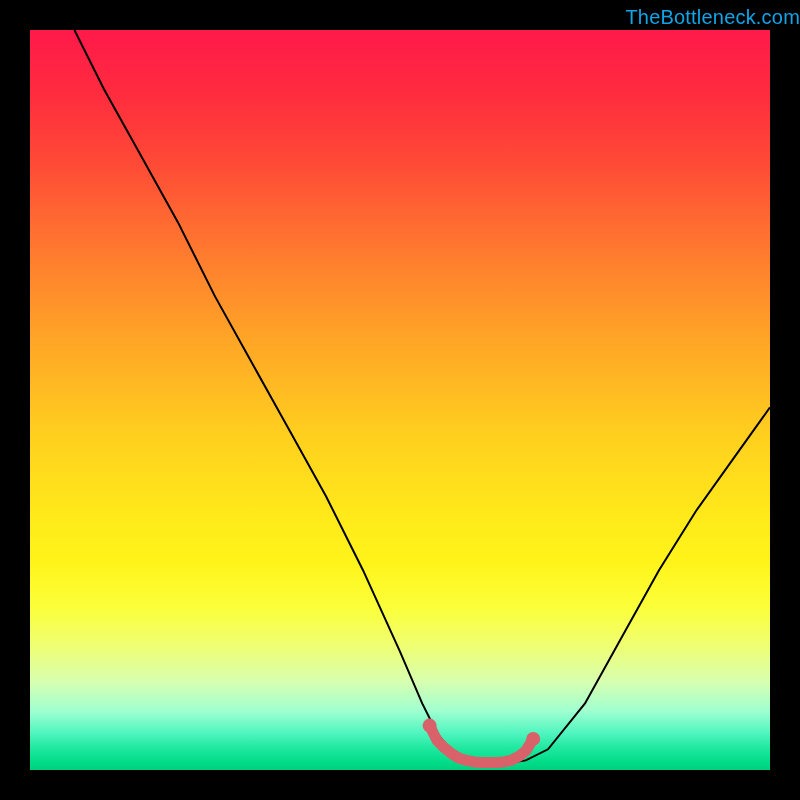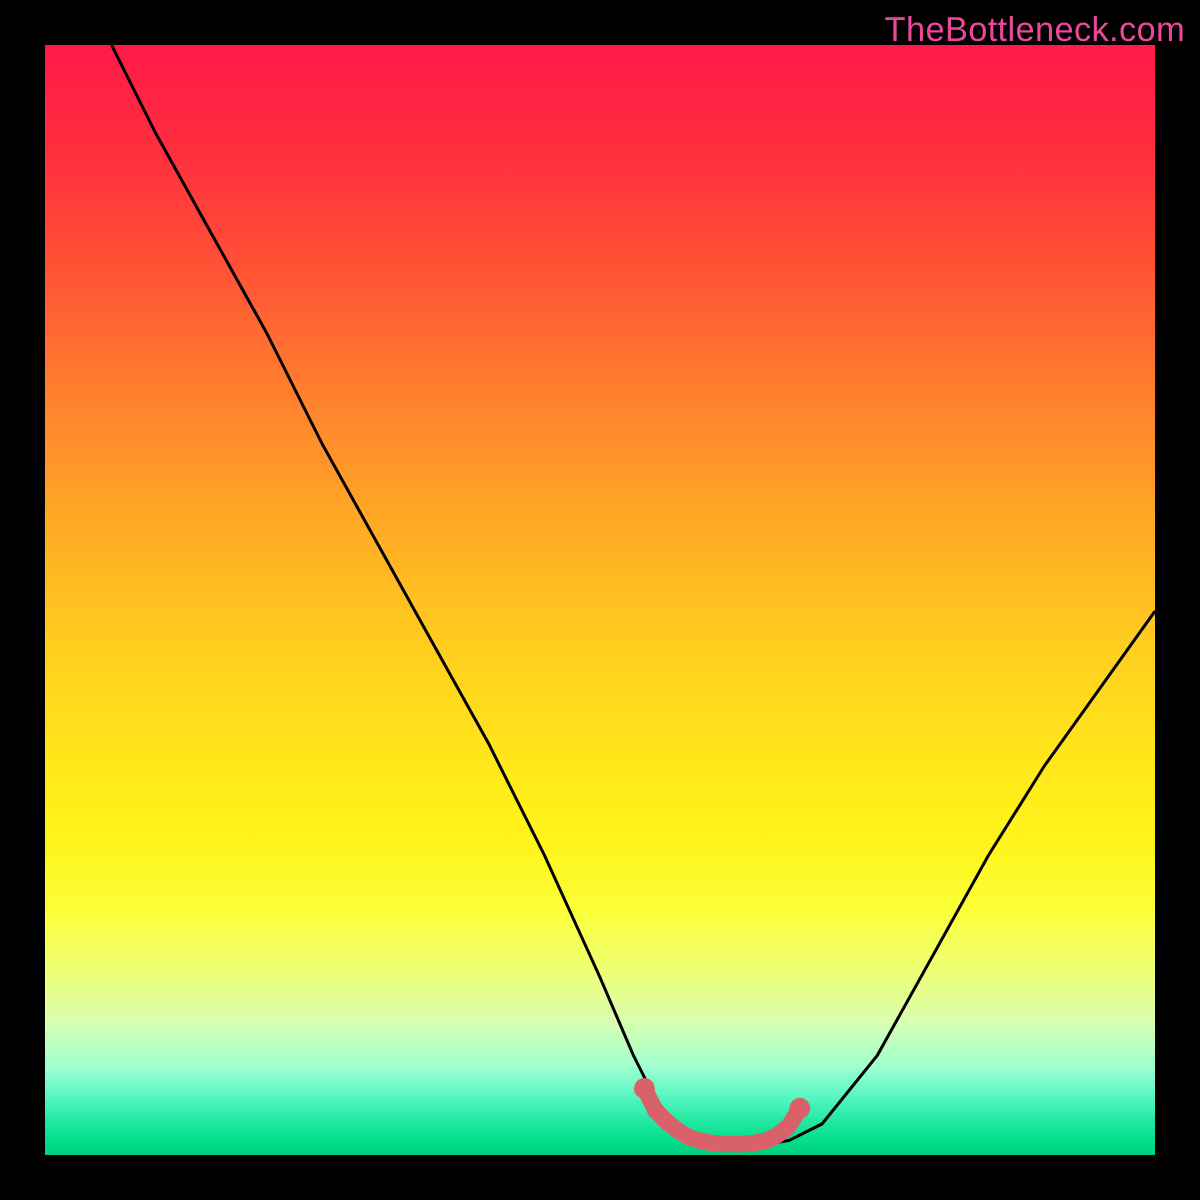--- a/index.html
+++ b/index.html
@@ -32,23 +32,23 @@
       #a0ffd0 92%,
       #50f5c0 95%,
       #20e8a0 97%,
       #00dc88 99%,
       #00d080 100%
     );
   }
   .watermark {
     position: absolute;
     top: 6px;
-    right: 10px;
-    color: #ec4899;
-    font-size: 23px;
+    right: 0;
+    color: #0ea5e9;
+    font-size: 20px;
     font-weight: 500;
     letter-spacing: 0.2px;
   }
   svg.curve {
     position: absolute;
     left: 0;
     top: 0;
     width: 740px;
     height: 740px;
   }

